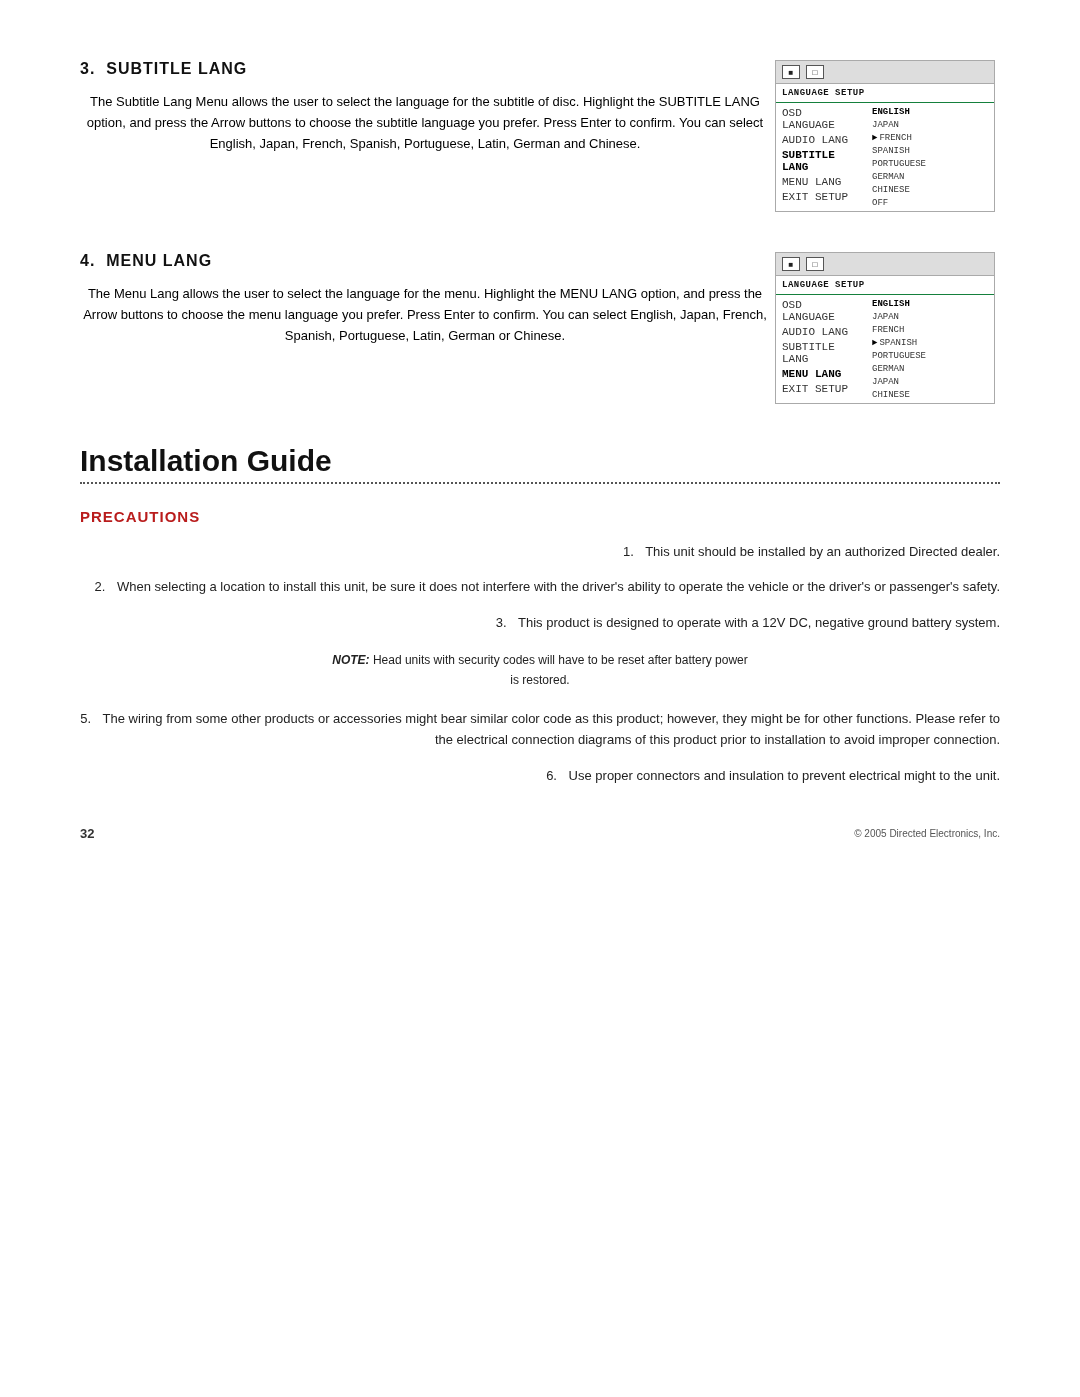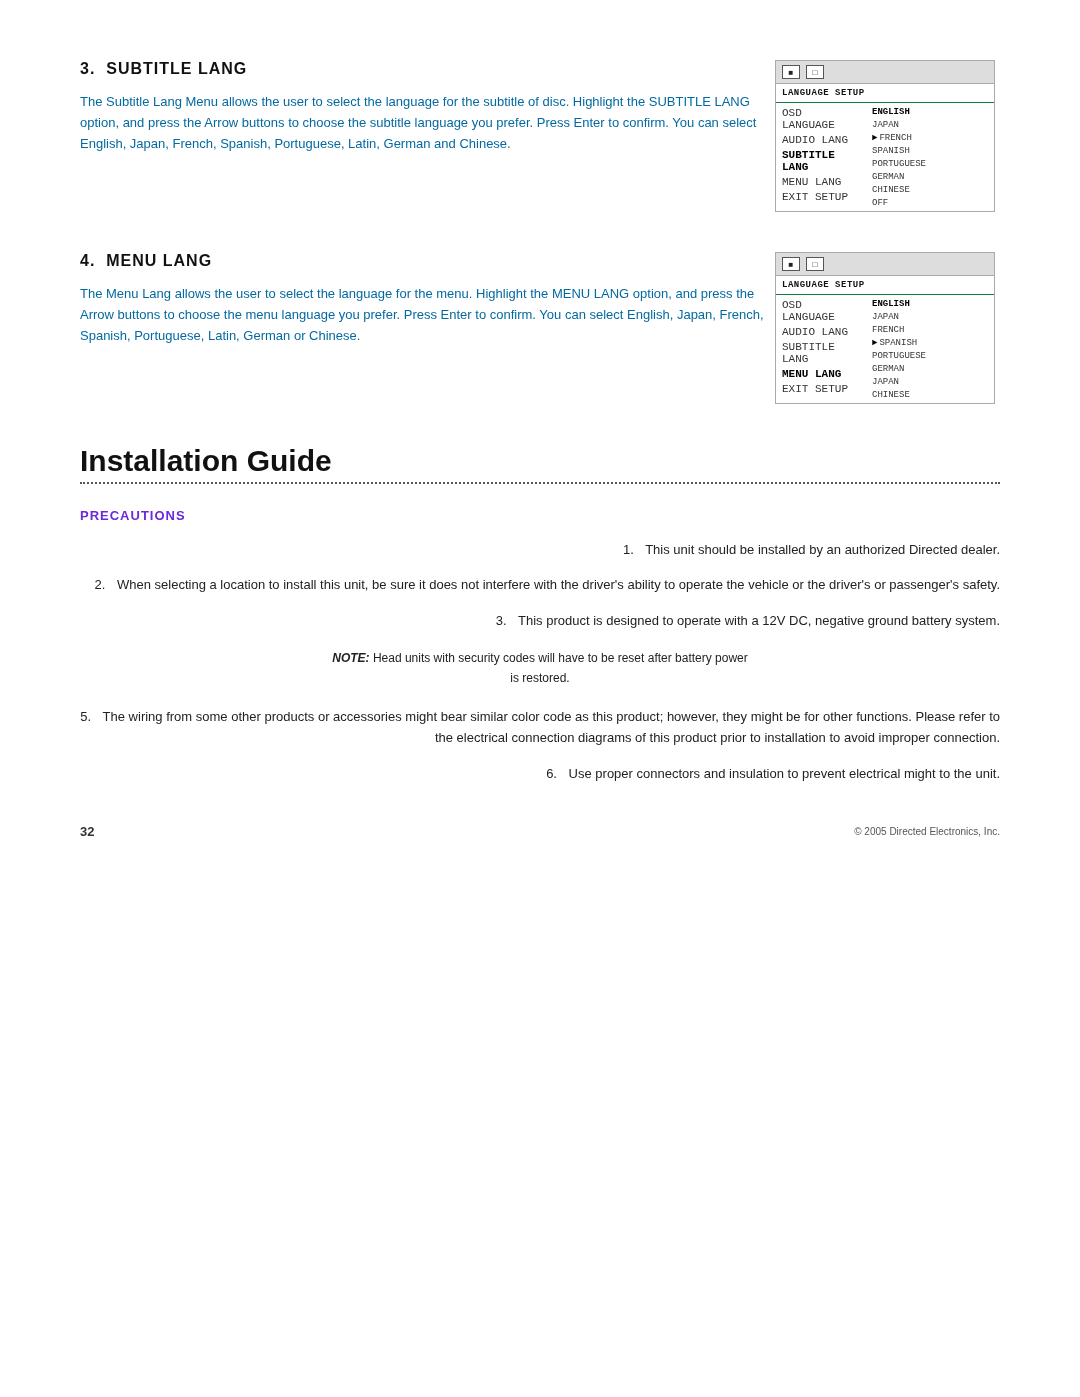--- a/index.html
+++ b/index.html
@@ -23,21 +23,22 @@
     }
 
     .section-number {
       font-size: 16px;
       font-weight: bold;
     }
 
     .body-text {
       font-size: 13px;
       line-height: 1.6;
-      color: #0369a1;
+      color: #000000;
+      text-align: center;
     }
 
     .two-col {
       display: flex;
       margin-bottom: 40px;
     }
 
     .two-col .text-col {
       flex: 1;
     }
@@ -148,26 +149,26 @@
       font-family: Arial, Helvetica, sans-serif;
     }
 
     .dotted-line {
       border: none;
       border-top: 2px dotted #555;
       margin-bottom: 24px;
     }
 
     .precautions-title {
-      font-size: 13px;
+      font-size: 15px;
       font-weight: bold;
       letter-spacing: 1px;
       text-transform: uppercase;
       margin-bottom: 16px;
-      color: #6d28d9;
+      color: #b91c1c;
     }
 
     .precaution-item {
       margin-bottom: 14px;
       line-height: 1.65;
       font-size: 13px;
       text-align: right;
     }
 
     .precaution-number {

